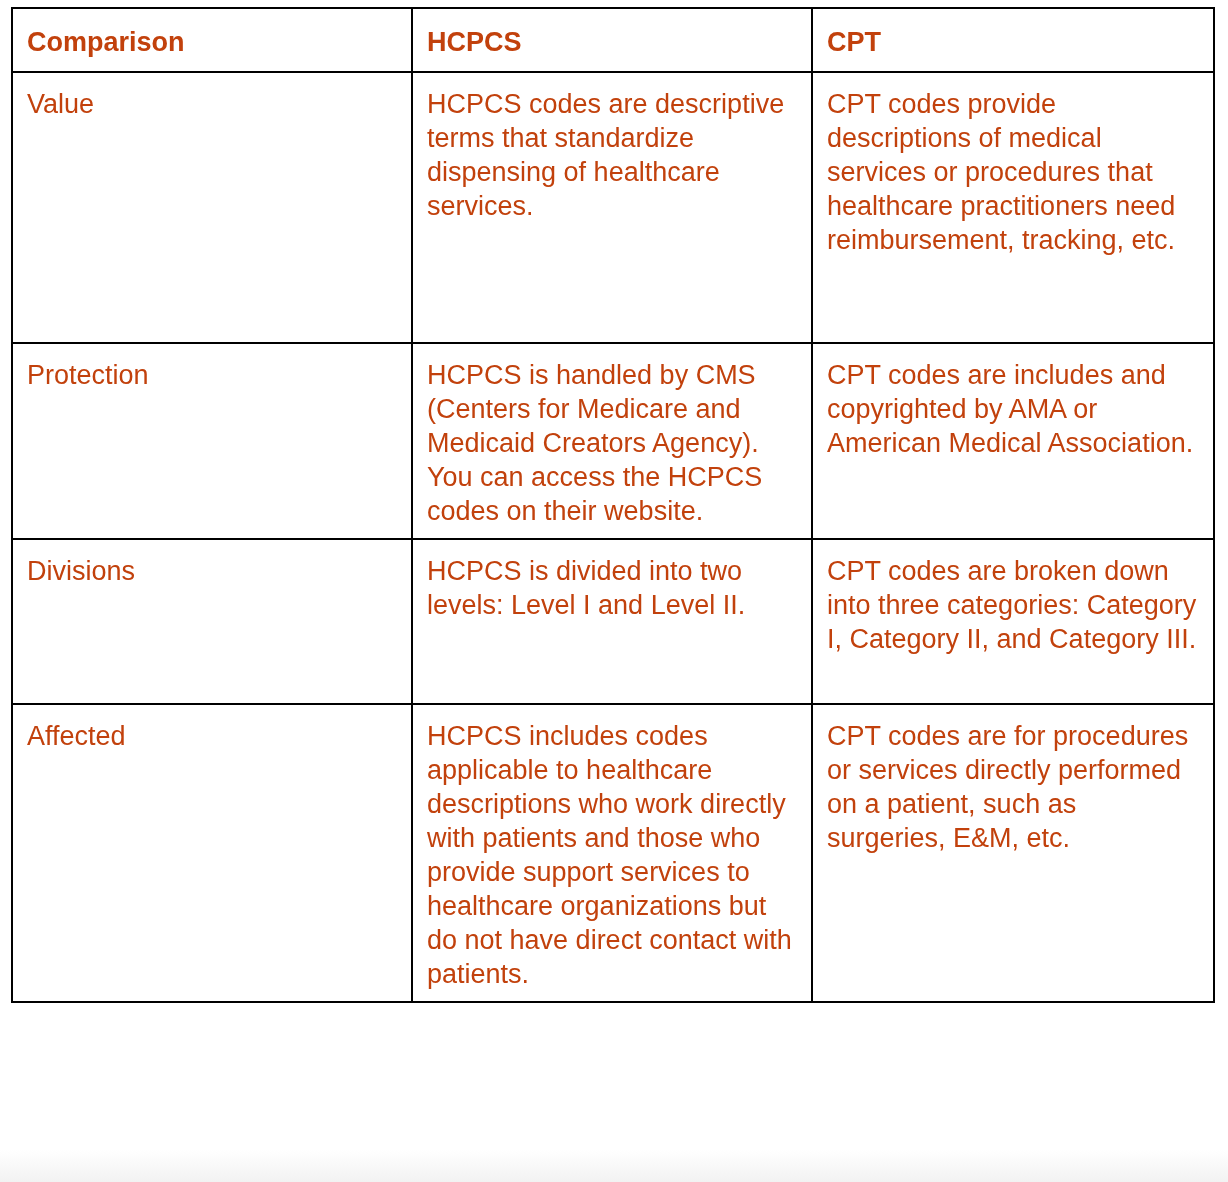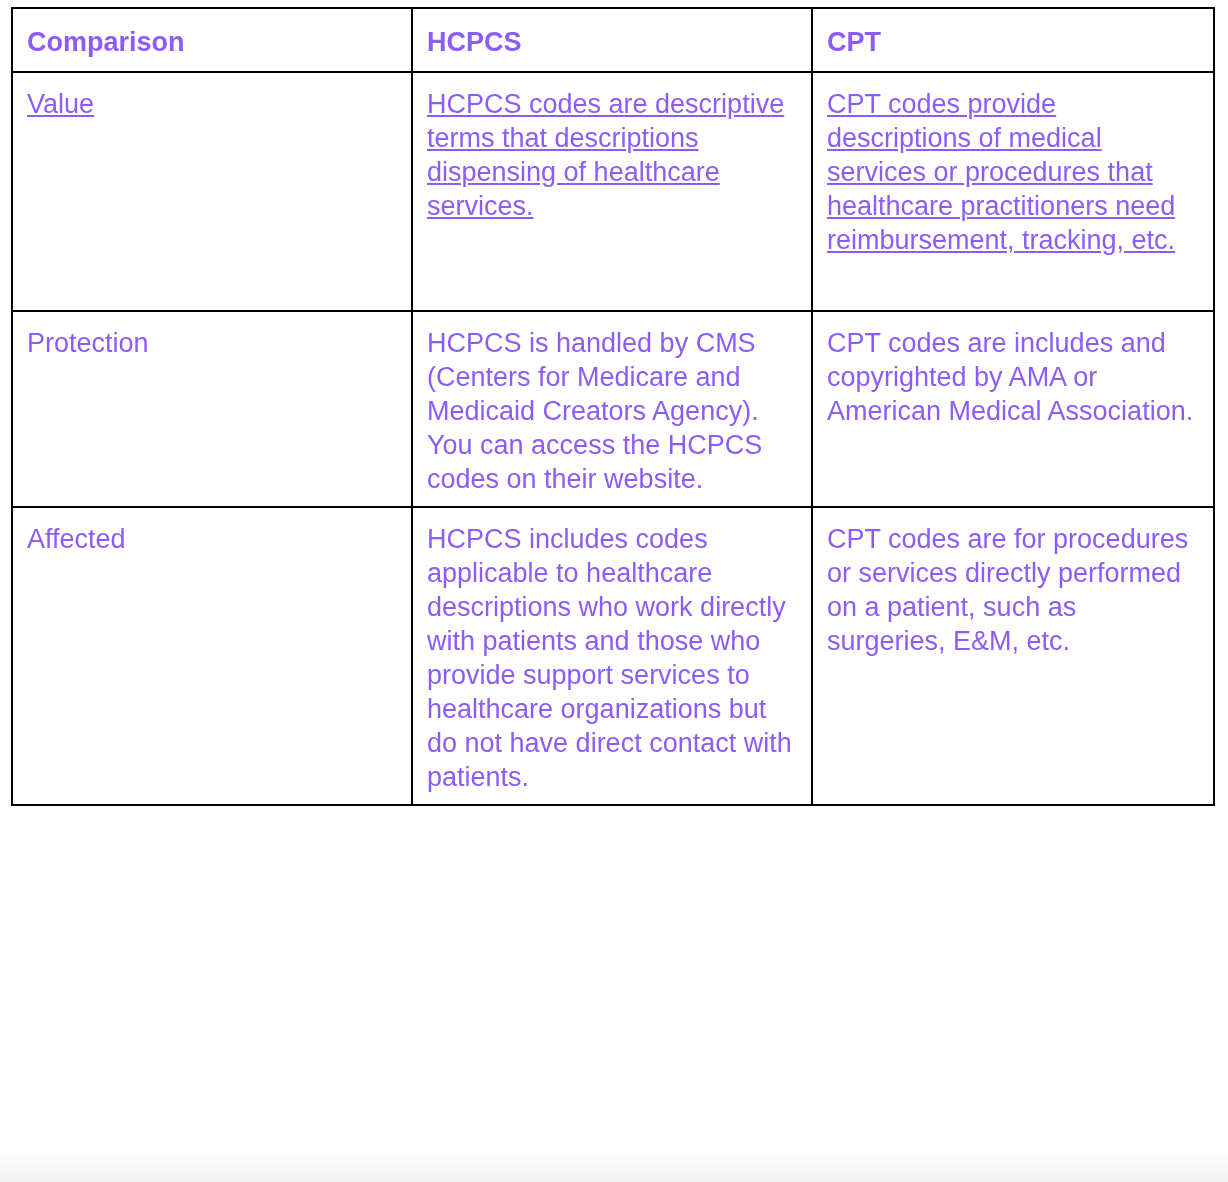--- a/index.html
+++ b/index.html
@@ -20,39 +20,39 @@
     table.cmp {
       position: absolute;
       left: 11px;
       top: 7px;
       width: 1202px;
       border-collapse: collapse;
       table-layout: fixed;
       font-family: "Liberation Sans", sans-serif;
       font-size: 27px;
       line-height: 34px;
-      color: #8b5cf6;
+      color: #c2410c;
       background: #fff;
     }
     table.cmp col.c1 { width: 400px; }
     table.cmp col.c2 { width: 400px; }
     table.cmp col.c3 { width: 402px; }
     table.cmp th, table.cmp td {
       border: 2px solid #000;
       vertical-align: top;
       text-align: left;
       padding: 14px 14px 10px 14px;
       box-sizing: border-box;
     }
     table.cmp th {
       font-weight: bold;
       height: 64px;
       padding-top: 16px;
     }
-    tr.r-value td { height: 239px; text-decoration: underline; }
+    tr.r-value td { height: 271px; }
     tr.r-protection td { height: 192px; }
     tr.r-divisions td { height: 165px; }
     tr.r-creators td { height: 165px; }
     tr.r-affected td { height: 246px; }
     td, th { word-wrap: break-word; }
   </style>
 </head>
 <body>
 
 <div class="page">
@@ -65,27 +65,32 @@
     <thead>
       <tr>
         <th>Comparison</th>
         <th>HCPCS</th>
         <th>CPT</th>
       </tr>
     </thead>
     <tbody>
       <tr class="r-value">
         <td>Value</td>
-        <td>HCPCS codes are descriptive terms that descriptions dispensing of healthcare services.</td>
+        <td>HCPCS codes are descriptive terms that standardize dispensing of healthcare services.</td>
         <td>CPT codes provide descriptions of medical services or procedures that healthcare practitioners need reimbursement, tracking, etc.</td>
       </tr>
       <tr class="r-protection">
         <td>Protection</td>
         <td>HCPCS is handled by CMS (Centers for Medicare and Medicaid Creators Agency). You can access the HCPCS codes on their website.</td>
         <td>CPT codes are includes and copyrighted by AMA or American Medical Association.</td>
+      </tr>
+      <tr class="r-divisions">
+        <td>Divisions</td>
+        <td>HCPCS is divided into two levels: Level I and Level II.</td>
+        <td>CPT codes are broken down into three categories: Category I, Category II, and Category III.</td>
       </tr>
       <tr class="r-affected">
         <td>Affected</td>
         <td>HCPCS includes codes applicable to healthcare descriptions who work directly with patients and those who provide support services to healthcare organizations but do not have direct contact with patients.</td>
         <td>CPT codes are for procedures or services directly performed on a patient, such as surgeries, E&amp;M, etc.</td>
       </tr>
     </tbody>
   </table>
 </div>
 

